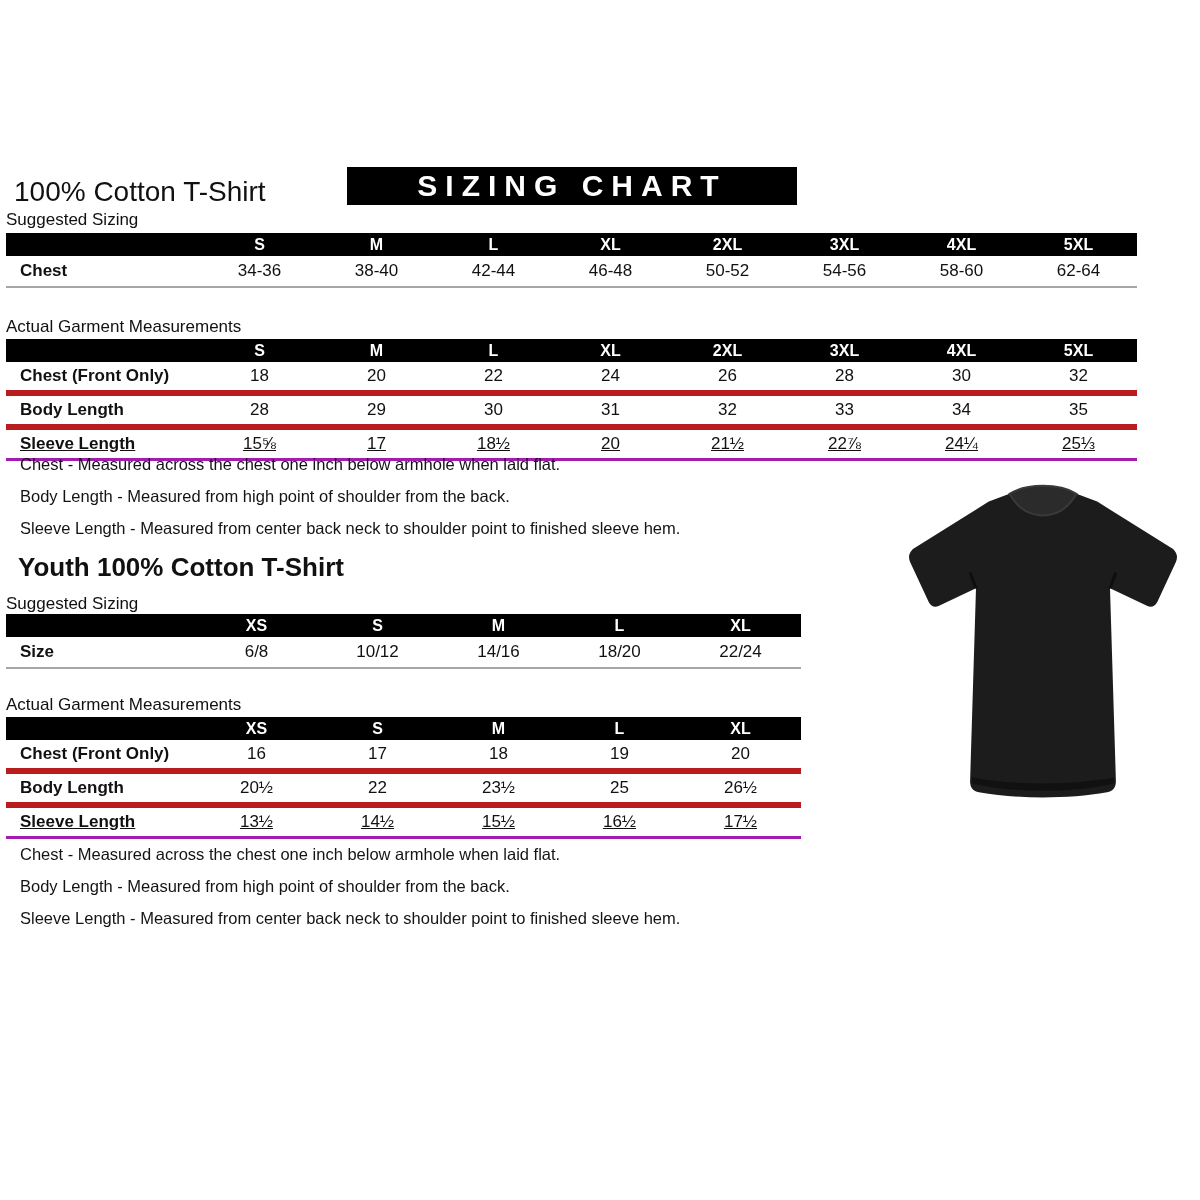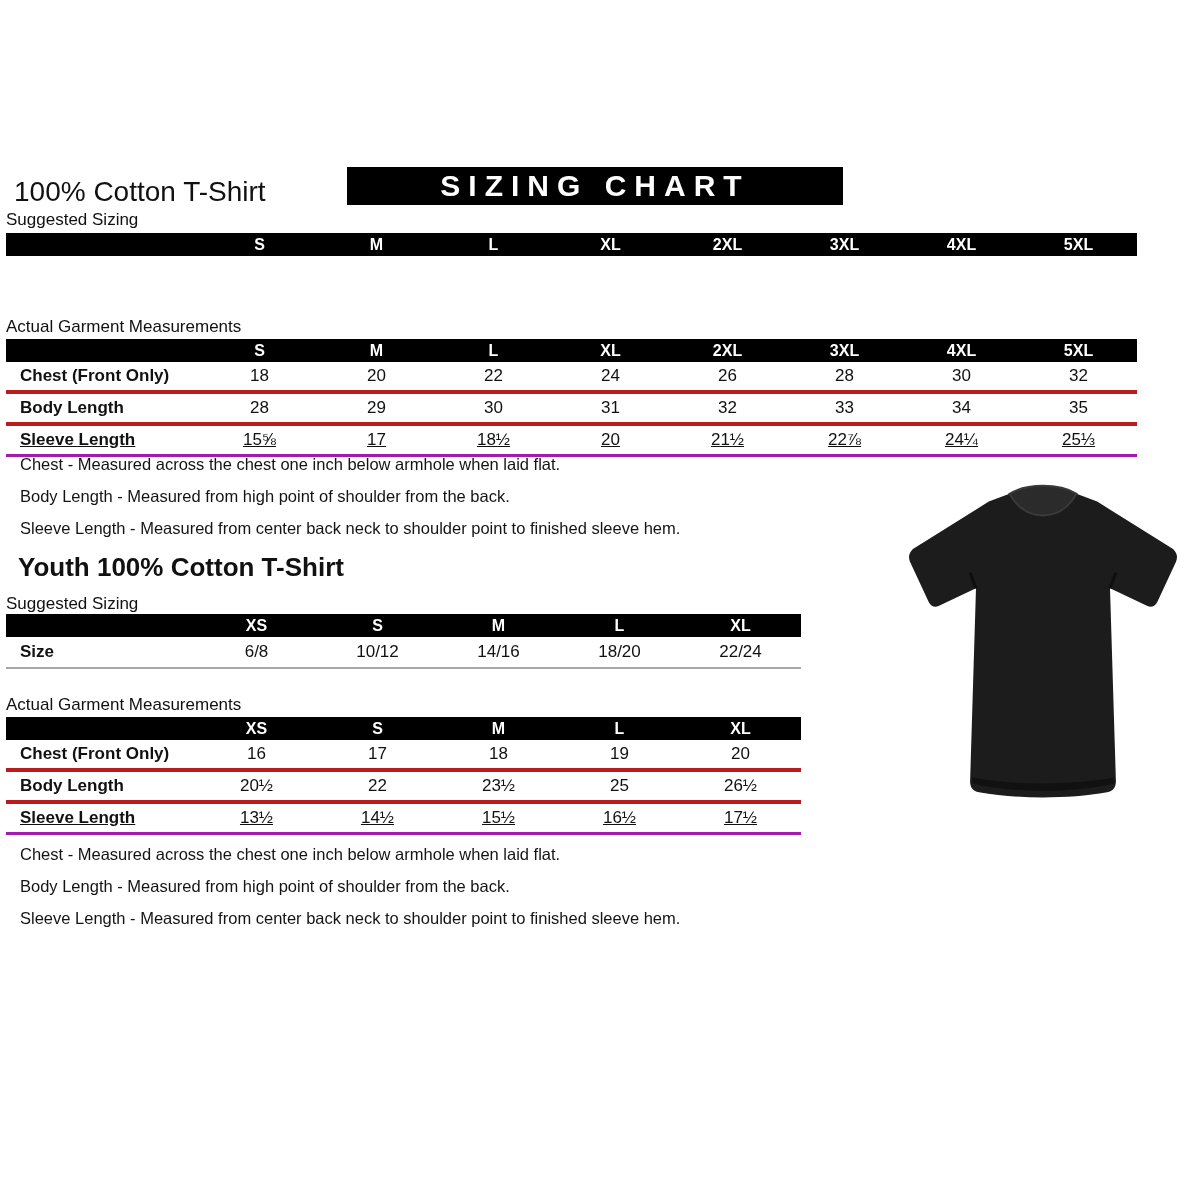--- a/index.html
+++ b/index.html
@@ -16,47 +16,58 @@
   .arow{display:grid;grid-template-columns:195px repeat(8,117px);}
   .yrow{display:grid;grid-template-columns:190px repeat(5,121px);}
   .hrow{background:#000;color:#fff;height:23px;align-items:center;}
   .hcell{font-weight:bold;font-size:16px;text-align:center;line-height:23px;}
   .drow{align-items:center;background:#fff;}
   .row30{height:30px;}
   .row28{height:28px;}
   .dlab{font-weight:bold;font-size:17px;text-align:left;padding-left:14px;white-space:nowrap;}
   .dval{font-size:17px;text-align:center;}
   .grayline{border-bottom:2px solid #a6a6a6;}
-  .thinline{border-bottom:4px solid #b91c1c;}
+  .thinline{border-bottom:6px solid #b91c1c;}
   .darkline{border-bottom:3px solid #a21caf;text-decoration:underline;}
 
   .notes p{margin:0 0 13px 6px;font-size:16.5px;color:#141414;white-space:nowrap;}
 
   .tshirt{width:300px;height:335px;}
 </style>
 </head>
 <body>
 
 <div class="abs title" style="left:14px;top:176px;">100% Cotton T-Shirt</div>
 
-<div class="abs banner" style="left:347px;top:167px;width:496px;height:38px;">SIZING CHART</div>
+<div class="abs banner" style="left:347px;top:167px;width:450px;height:38px;">SIZING CHART</div>
 
 <div class="abs seclabel" style="left:6px;top:210px;">Suggested Sizing</div>
 
 <div class="abs" style="left:6px;top:233px;">
   <div class="arow hrow">
     <div class="hcell"></div>
     <div class="hcell">S</div>
     <div class="hcell">M</div>
     <div class="hcell">L</div>
     <div class="hcell">XL</div>
     <div class="hcell">2XL</div>
     <div class="hcell">3XL</div>
     <div class="hcell">4XL</div>
     <div class="hcell">5XL</div>
+  </div>
+  <div class="arow drow row30 grayline">
+    <div class="dlab">Chest</div>
+    <div class="dval">34-36</div>
+    <div class="dval">38-40</div>
+    <div class="dval">42-44</div>
+    <div class="dval">46-48</div>
+    <div class="dval">50-52</div>
+    <div class="dval">54-56</div>
+    <div class="dval">58-60</div>
+    <div class="dval">62-64</div>
   </div>
 </div>
 
 <div class="abs seclabel" style="left:6px;top:317px;">Actual Garment Measurements</div>
 
 <div class="abs" style="left:6px;top:339px;">
   <div class="arow hrow">
     <div class="hcell"></div>
     <div class="hcell">S</div>
     <div class="hcell">M</div>

